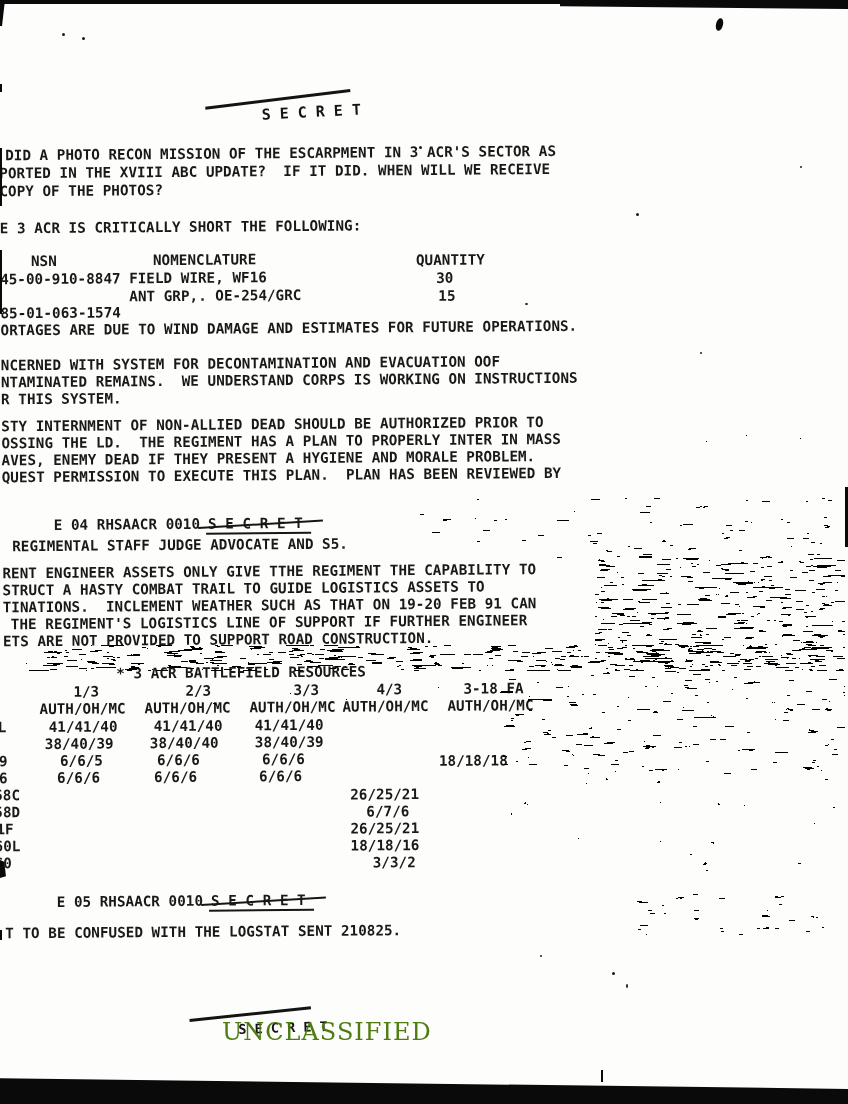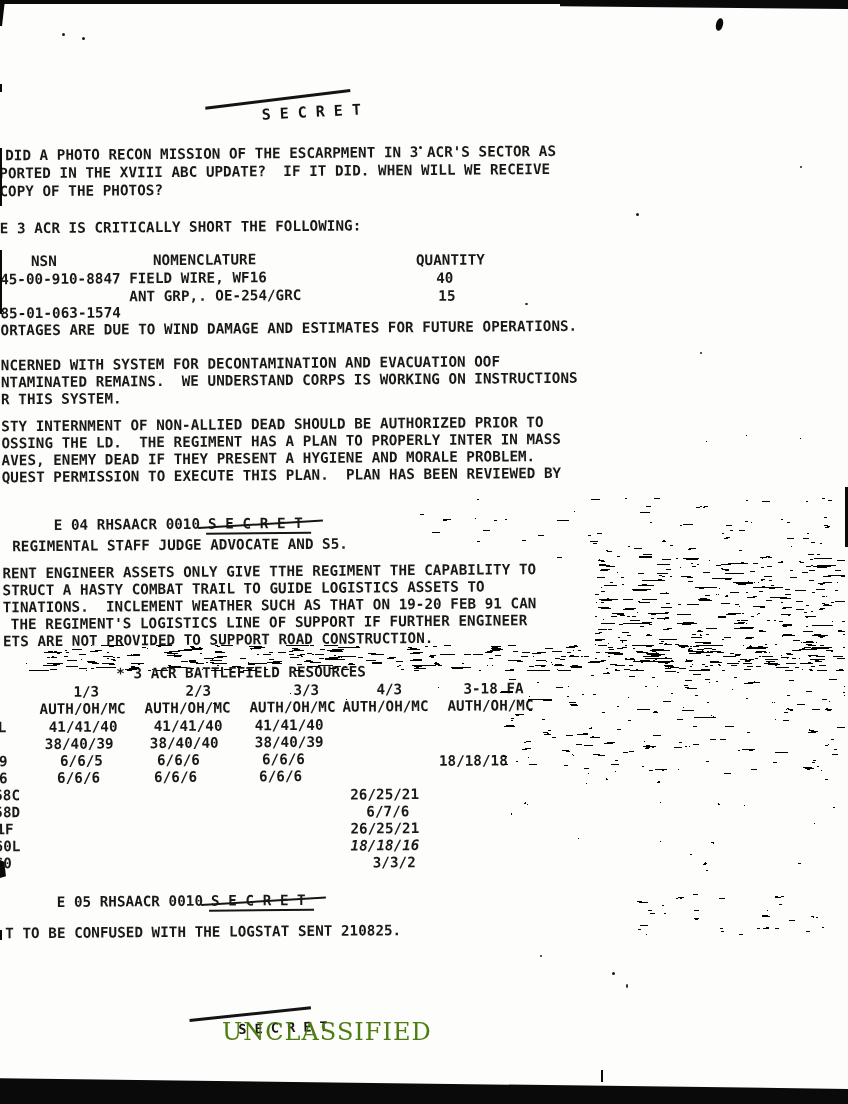--- a/index.html
+++ b/index.html
@@ -39,21 +39,21 @@
     <div class="tl" style="left:8px;top:147px;">DID A PHOTO RECON MISSION OF THE ESCARPMENT IN 3 ACR'S SECTOR AS</div>
     <div class="tl" style="left:2px;top:165px;">PORTED IN THE XVIII ABC UPDATE?  IF IT DID. WHEN WILL WE RECEIVE</div>
     <div class="tl" style="left:2px;top:183px;">COPY OF THE PHOTOS?</div>
     <div class="tl" style="left:2px;top:220px;">E 3 ACR IS CRITICALLY SHORT THE FOLLOWING:</div>
 
     <span class="cell" style="left:33px;top:253px;">NSN</span>
     <span class="cell" style="left:155px;top:253px;">NOMENCLATURE</span>
     <span class="cell" style="left:404px;top:255px;margin-left:14px;">QUANTITY</span>
     <span class="cell" style="left:2px;top:271px;">45-00-910-8847</span>
     <span class="cell" style="left:131px;top:271px;">FIELD WIRE, WF16</span>
-    <span class="cell" style="left:438px;top:273px;">40</span>
+    <span class="cell" style="left:438px;top:273px;">30</span>
     <span class="cell" style="left:2px;top:289px;margin-top:16px;">85-01-063-1574</span>
     <span class="cell" style="left:131px;top:289px;">ANT GRP,. OE-254/GRC</span>
     <span class="cell" style="left:440px;top:291px;">15</span>
 
     <div class="tl" style="left:2px;top:322px;">ORTAGES ARE DUE TO WIND DAMAGE AND ESTIMATES FOR FUTURE OPERATIONS.</div>
     <div class="tl" style="left:2px;top:357px;">NCERNED WITH SYSTEM FOR DECONTAMINATION AND EVACUATION OOF</div>
     <div class="tl" style="left:2px;top:374px;">NTAMINATED REMAINS.  WE UNDERSTAND CORPS IS WORKING ON INSTRUCTIONS</div>
     <div class="tl" style="left:2px;top:391px;">R THIS SYSTEM.</div>
     <div class="tl" style="left:2px;top:418px;">STY INTERNMENT OF NON-ALLIED DEAD SHOULD BE AUTHORIZED PRIOR TO</div>
     <div class="tl" style="left:2px;top:435px;">OSSING THE LD.  THE REGIMENT HAS A PLAN TO PROPERLY INTER IN MASS</div>
@@ -106,21 +106,21 @@
     <span class="cell" style="left:-8px;top:787px;">58C</span>
     <span class="cell" style="left:348px;top:789px;">26/25/21</span>
 
     <span class="cell" style="left:-8px;top:804px;">58D</span>
     <span class="cell" style="left:364px;top:806px;text-align:center;">6/7/6</span>
 
     <span class="cell" style="left:-6px;top:821px;">1F</span>
     <span class="cell" style="left:348px;top:823px;">26/25/21</span>
 
     <span class="cell" style="left:-8px;top:838px;">60L</span>
-    <span class="cell" style="left:348px;top:840px;font-style:italic;">18/18/16</span>
+    <span class="cell" style="left:348px;top:840px;">18/18/16</span>
 
     <span class="cell" style="left:-8px;top:855px;">60</span>
     <span class="cell" style="left:370px;top:857px;">3/3/2</span>
 
     <div class="tl" style="left:2px;top:878px;">
       <span>E 05 RHSAACR 0010</span><span class="struck">S E C R E T</span>
     </div>
 
     <div class="tl" style="left:2px;top:925px;">T TO BE CONFUSED WITH THE LOGSTAT SENT 210825.</div>
   </div>

